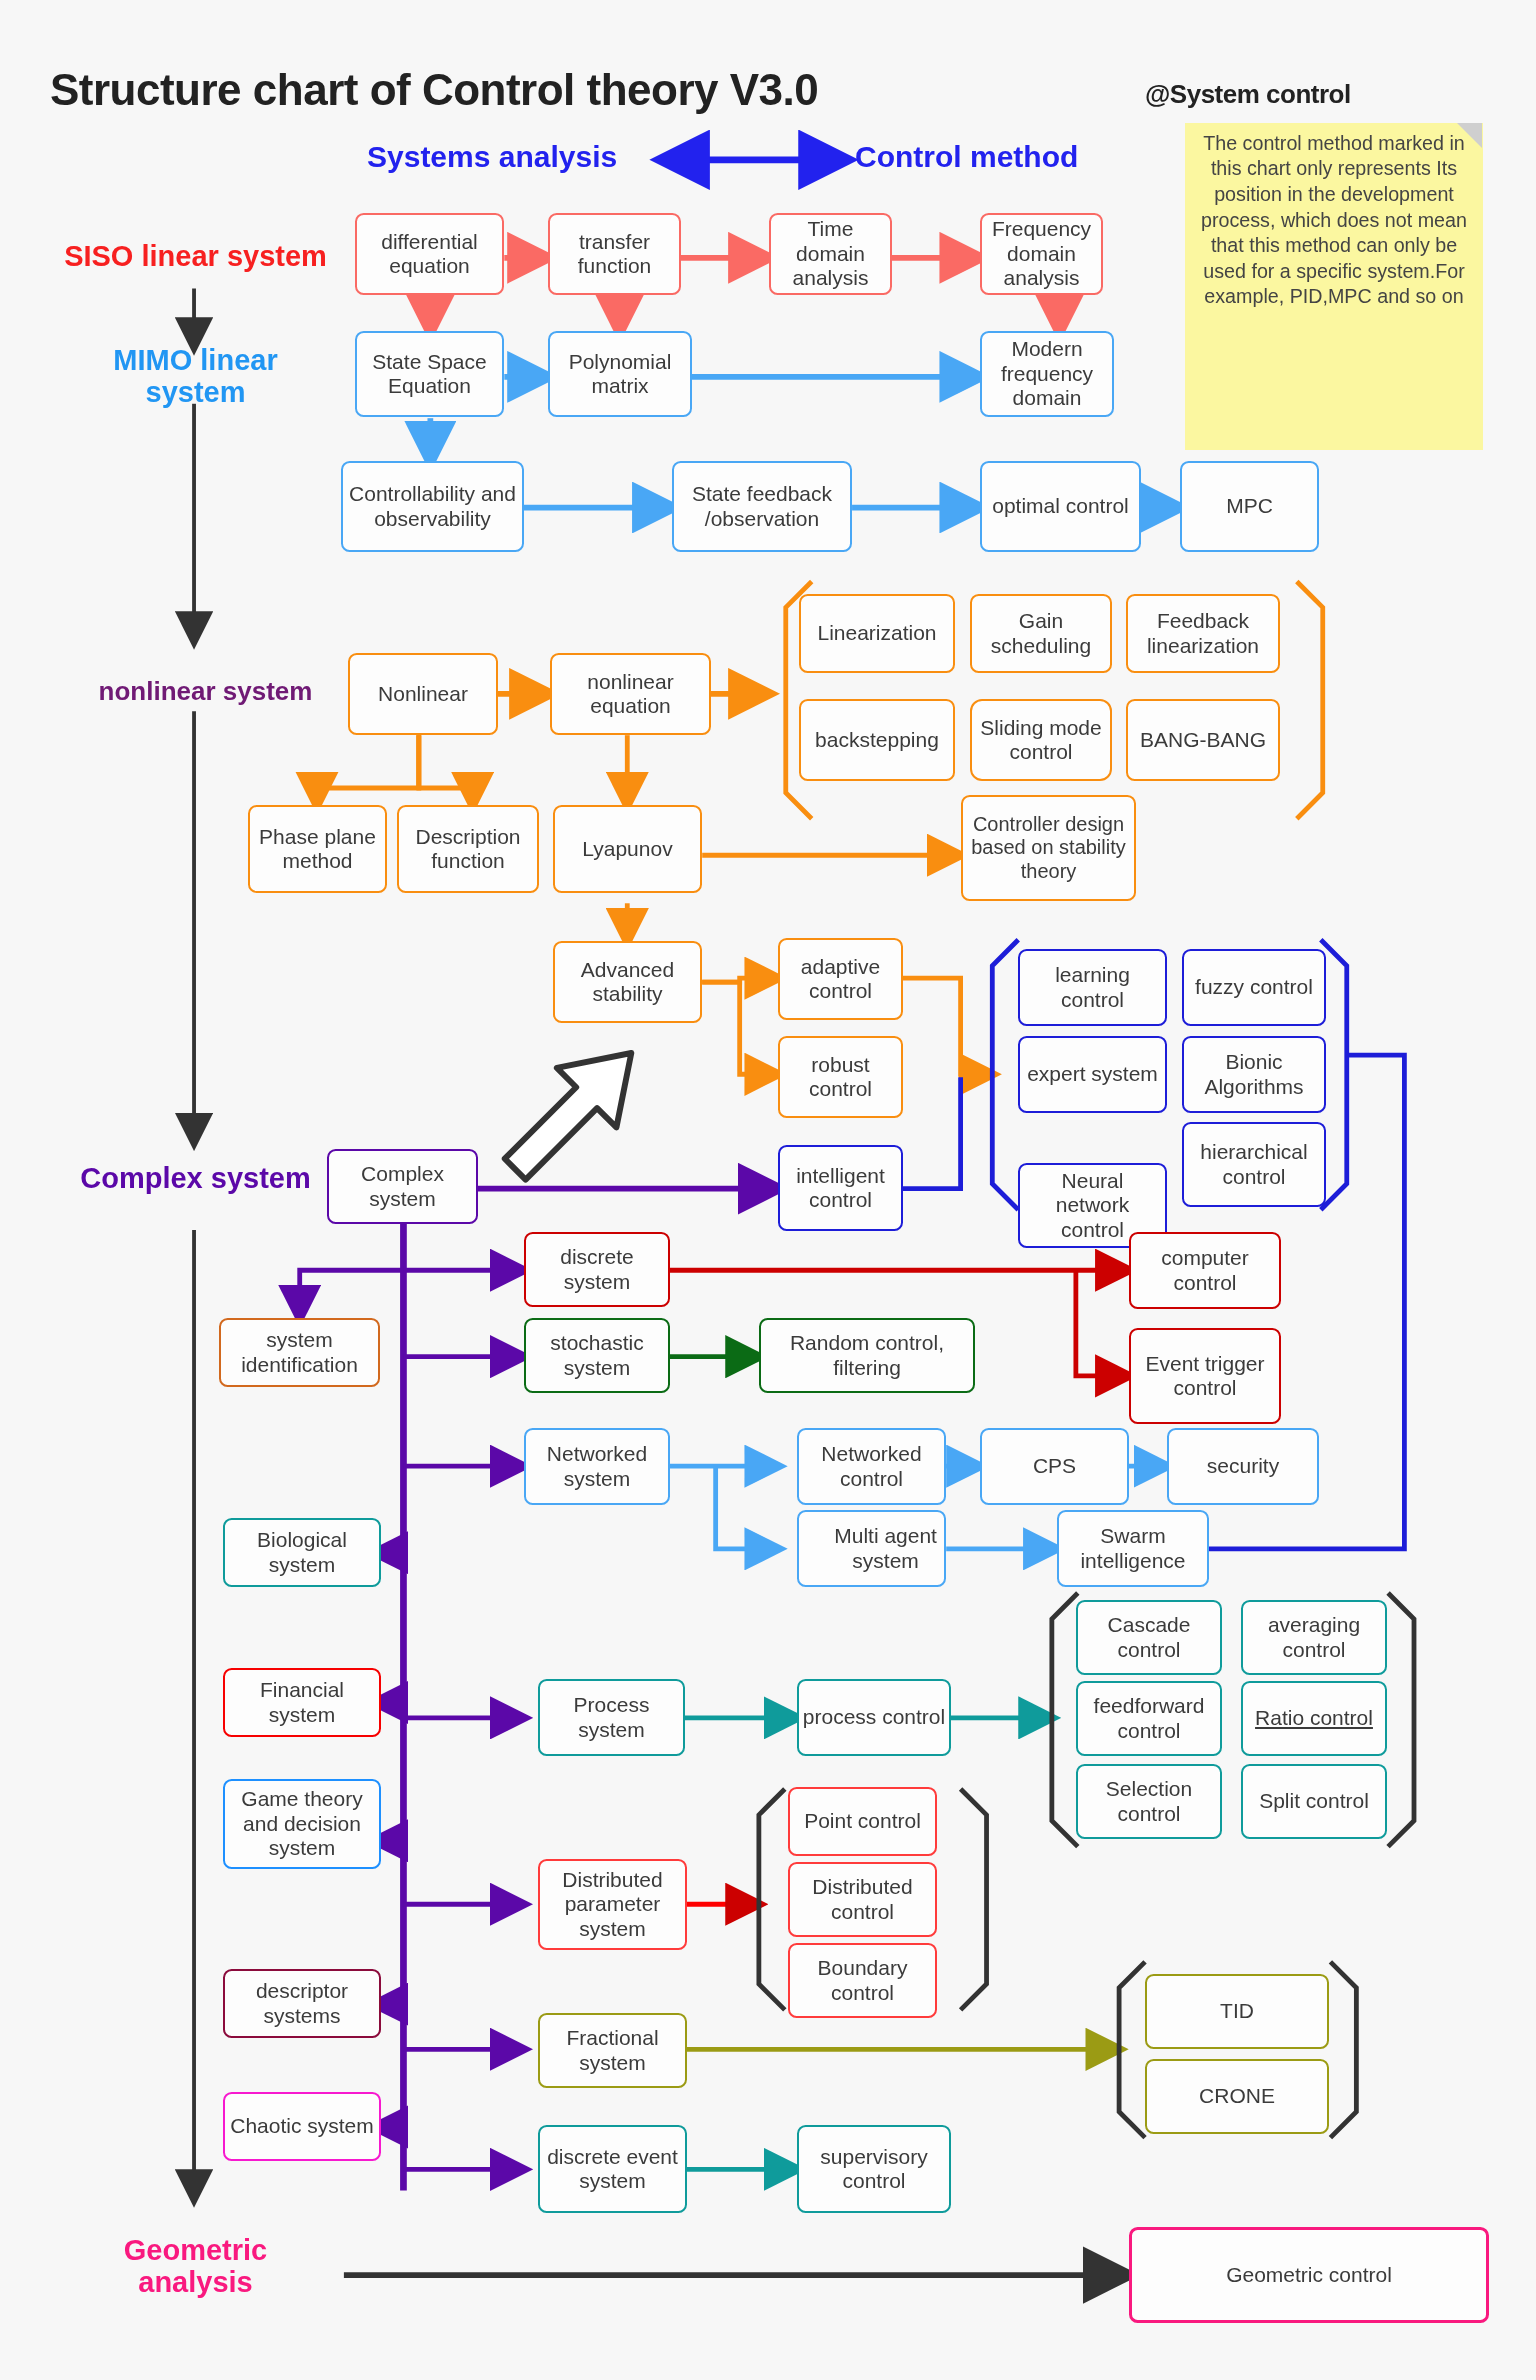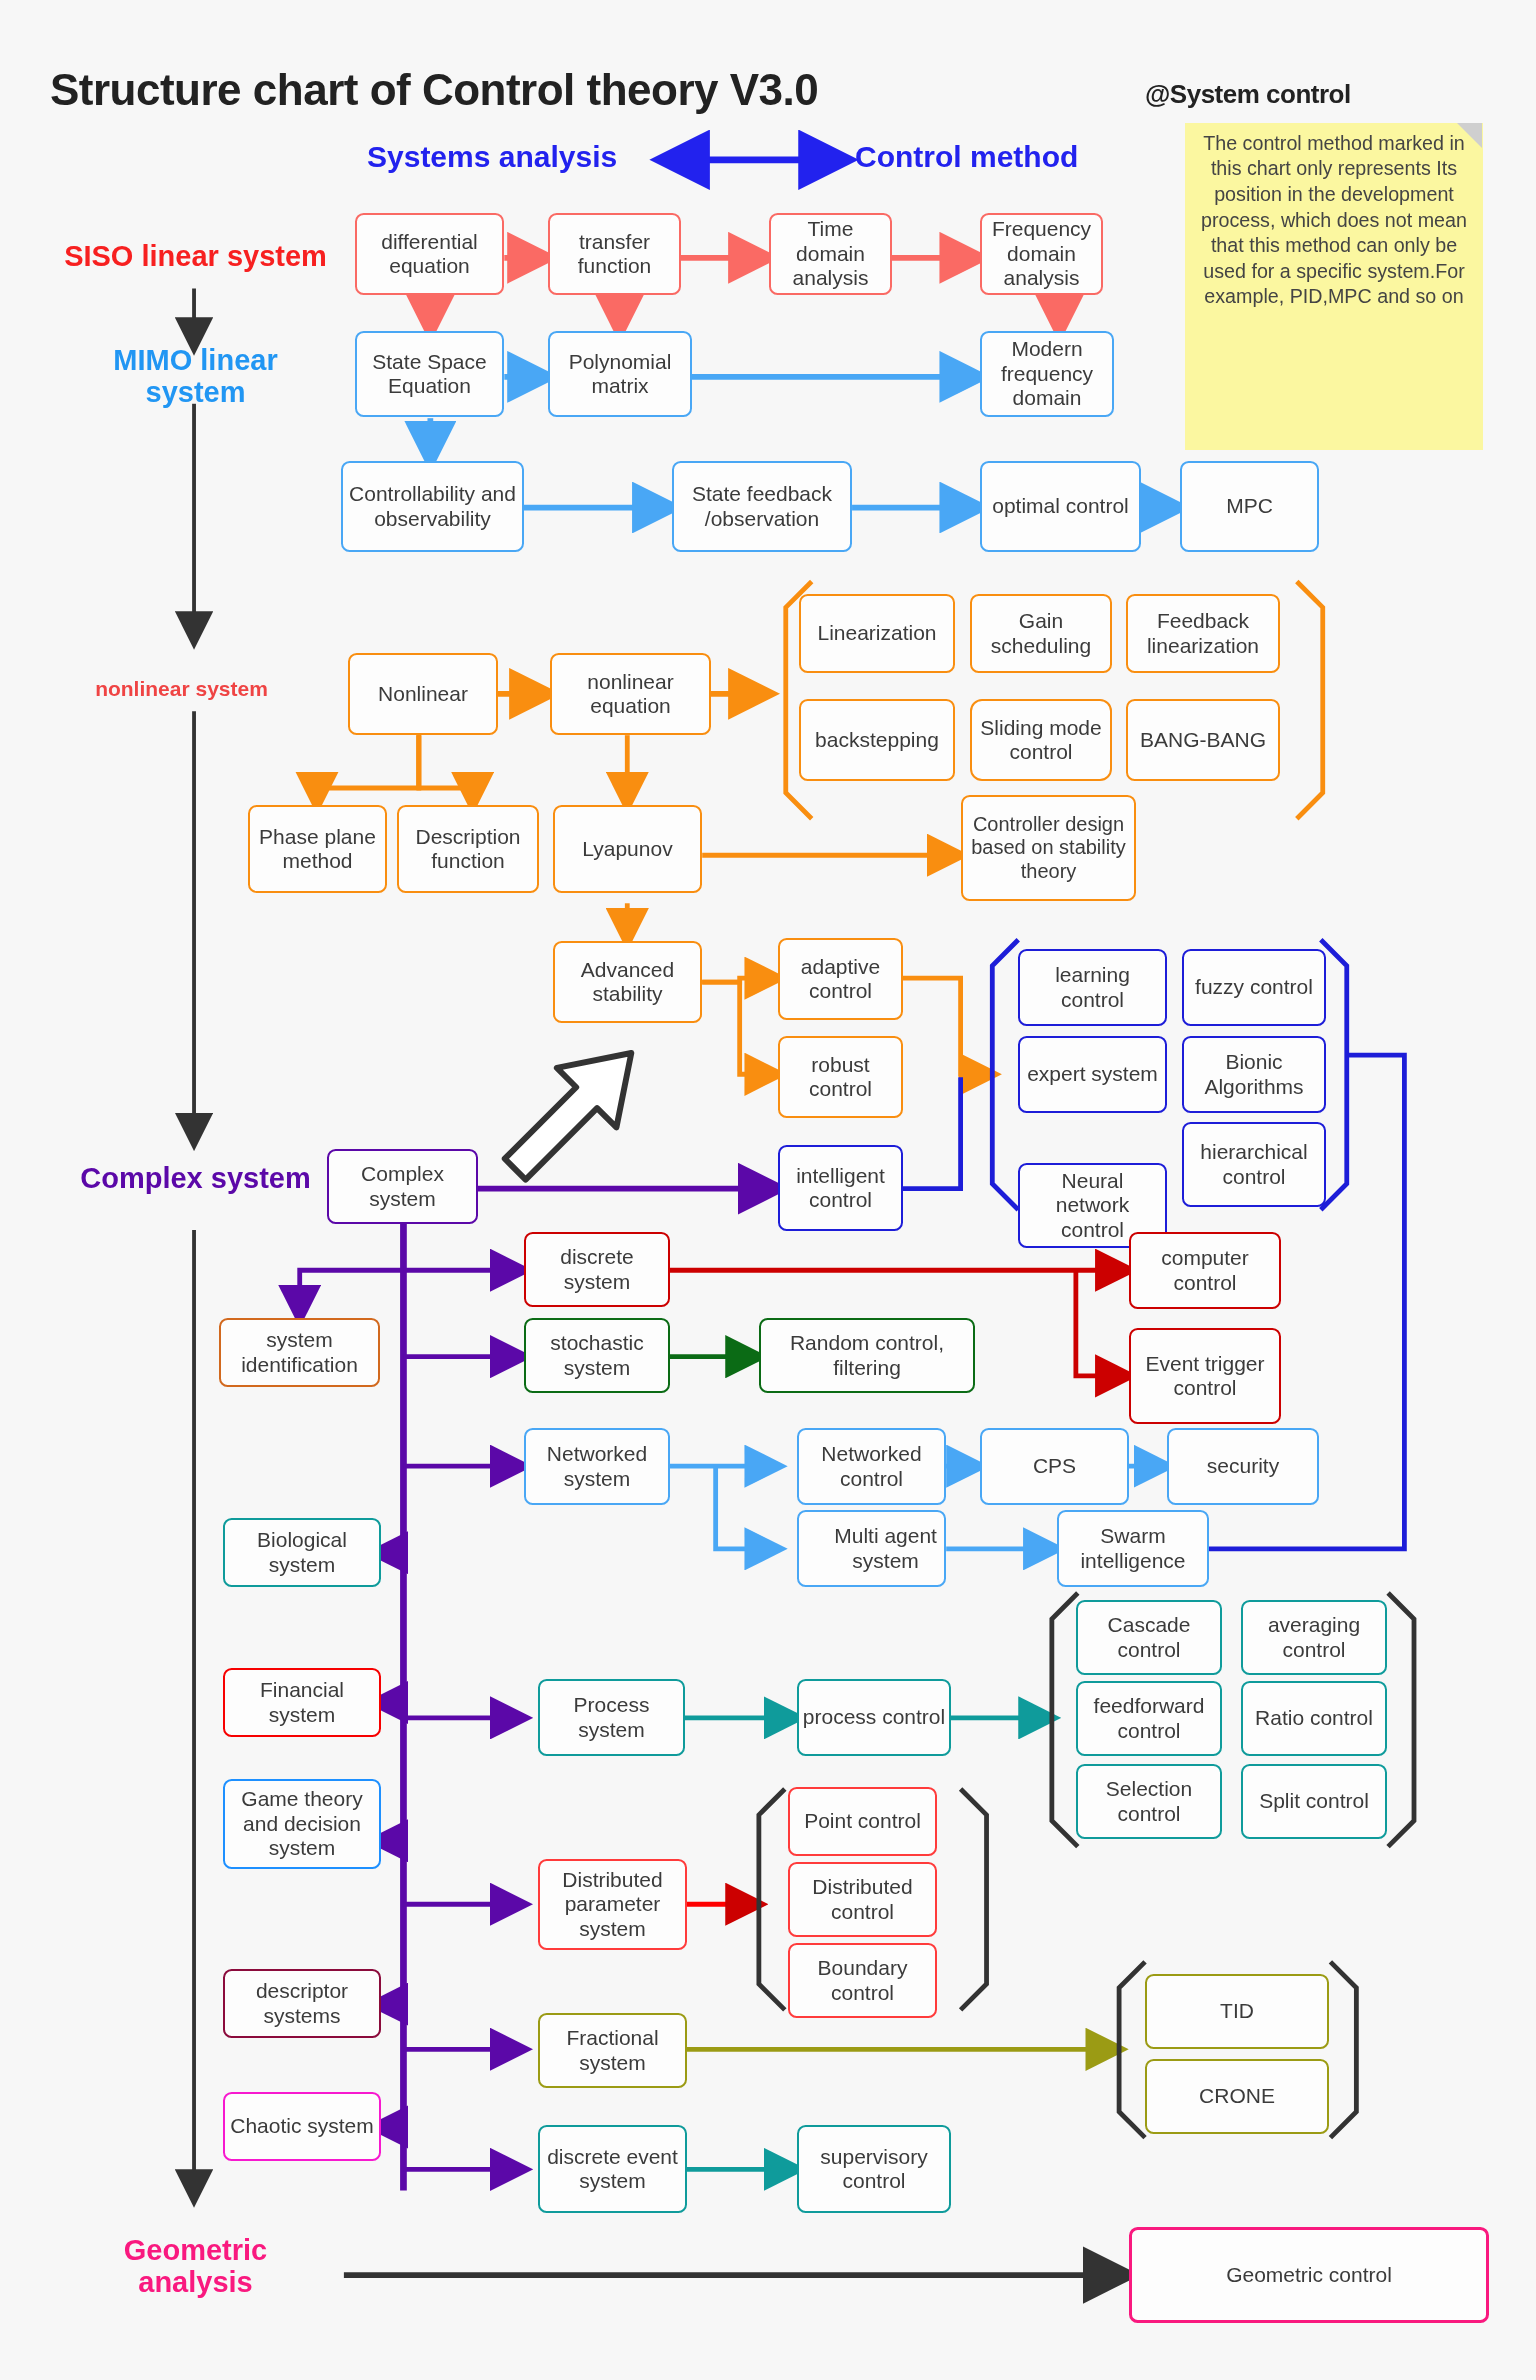--- a/index.html
+++ b/index.html
@@ -189,21 +189,21 @@
   <div class="title" style="left:1145px;top:79px;font-size:26px;font-weight:bold;">@System control</div>
 
   <div class="hdr" style="left:367px;top:140px;font-size:30px;">Systems analysis</div>
   <div class="hdr" style="left:855px;top:140px;font-size:30px;">Control method</div>
 
   <div class="note" style="left:1185px;top:123px;width:298px;height:327px;font-size:19.7px;">The control method marked in this chart only represents Its position in the development process, which does not mean that this method can only be used for a specific system.For example, PID,MPC and so on</div>
   <div class="notefold" style="left:1457px;top:123px;"></div>
 
   <div class="sectlabel" style="left:42px;top:240px;width:307px;font-size:29px;color:#f72020;">SISO linear system</div>
   <div class="sectlabel" style="left:42px;top:344px;width:307px;font-size:29px;color:#2196f3;">MIMO linear<br>system</div>
-  <div class="sectlabel" style="left:28px;top:677px;width:307px;font-size:21px;color:#ef4444;">nonlinear system</div>
+  <div class="sectlabel" style="left:52px;top:677px;width:307px;font-size:26px;color:#701a75;">nonlinear system</div>
   <div class="sectlabel" style="left:42px;top:1162px;width:307px;font-size:29px;color:#5b08a8;">Complex system</div>
   <div class="sectlabel" style="left:42px;top:2234px;width:307px;font-size:29px;color:#f9197f;">Geometric<br>analysis</div>
 
   <div class="node" style="left:355px;top:213px;width:149px;height:82px;border-color:#fa6a64;font-size:21px;">differential equation</div>
   <div class="node" style="left:548px;top:213px;width:133px;height:82px;border-color:#fa6a64;font-size:21px;">transfer function</div>
   <div class="node" style="left:769px;top:213px;width:123px;height:82px;border-color:#fa6a64;font-size:21px;">Time domain analysis</div>
   <div class="node" style="left:980px;top:213px;width:123px;height:82px;border-color:#fa6a64;font-size:21px;">Frequency domain analysis</div>
 
   <div class="node" style="left:355px;top:331px;width:149px;height:86px;border-color:#49a7f5;font-size:21px;">State Space Equation</div>
   <div class="node" style="left:548px;top:331px;width:144px;height:86px;border-color:#49a7f5;font-size:21px;">Polynomial matrix</div>
@@ -262,21 +262,21 @@
   <div class="node" style="left:223px;top:1668px;width:158px;height:69px;border-color:#f70000;font-size:21px;">Financial system</div>
   <div class="node" style="left:223px;top:1779px;width:158px;height:90px;border-color:#1e90ff;font-size:21px;">Game theory and decision system</div>
   <div class="node" style="left:223px;top:1969px;width:158px;height:69px;border-color:#8b0b3c;font-size:21px;">descriptor systems</div>
   <div class="node" style="left:223px;top:2092px;width:158px;height:69px;border-color:#f719cf;font-size:21px;">Chaotic system</div>
 
   <div class="node" style="left:538px;top:1679px;width:147px;height:77px;border-color:#0f9b9b;font-size:21px;">Process system</div>
   <div class="node" style="left:797px;top:1679px;width:154px;height:77px;border-color:#0f9b9b;font-size:21px;">process control</div>
   <div class="node" style="left:1076px;top:1600px;width:146px;height:75px;border-color:#0f9b9b;font-size:21px;">Cascade control</div>
   <div class="node" style="left:1241px;top:1600px;width:146px;height:75px;border-color:#0f9b9b;font-size:21px;">averaging control</div>
   <div class="node" style="left:1076px;top:1681px;width:146px;height:75px;border-color:#0f9b9b;font-size:21px;">feedforward control</div>
-  <div class="node" style="left:1241px;top:1681px;width:146px;height:75px;border-color:#0f9b9b;font-size:21px;">Ratio control</div>
+  <div class="node" style="left:1241px;top:1681px;width:146px;height:75px;border-color:#0f9b9b;font-size:21px;text-decoration:underline;">Ratio control</div>
   <div class="node" style="left:1076px;top:1764px;width:146px;height:75px;border-color:#0f9b9b;font-size:21px;">Selection control</div>
   <div class="node" style="left:1241px;top:1764px;width:146px;height:75px;border-color:#0f9b9b;font-size:21px;">Split control</div>
 
   <div class="node" style="left:538px;top:1859px;width:149px;height:91px;border-color:#ff3b3b;font-size:21px;">Distributed parameter system</div>
   <div class="node" style="left:788px;top:1787px;width:149px;height:69px;border-color:#ff3b3b;font-size:21px;">Point control</div>
   <div class="node" style="left:788px;top:1862px;width:149px;height:75px;border-color:#ff3b3b;font-size:21px;">Distributed control</div>
   <div class="node" style="left:788px;top:1943px;width:149px;height:75px;border-color:#ff3b3b;font-size:21px;">Boundary control</div>
 
   <div class="node" style="left:538px;top:2013px;width:149px;height:75px;border-color:#9b9b14;font-size:21px;">Fractional system</div>
   <div class="node" style="left:1145px;top:1974px;width:184px;height:75px;border-color:#9b9b14;font-size:21px;">TID</div>

